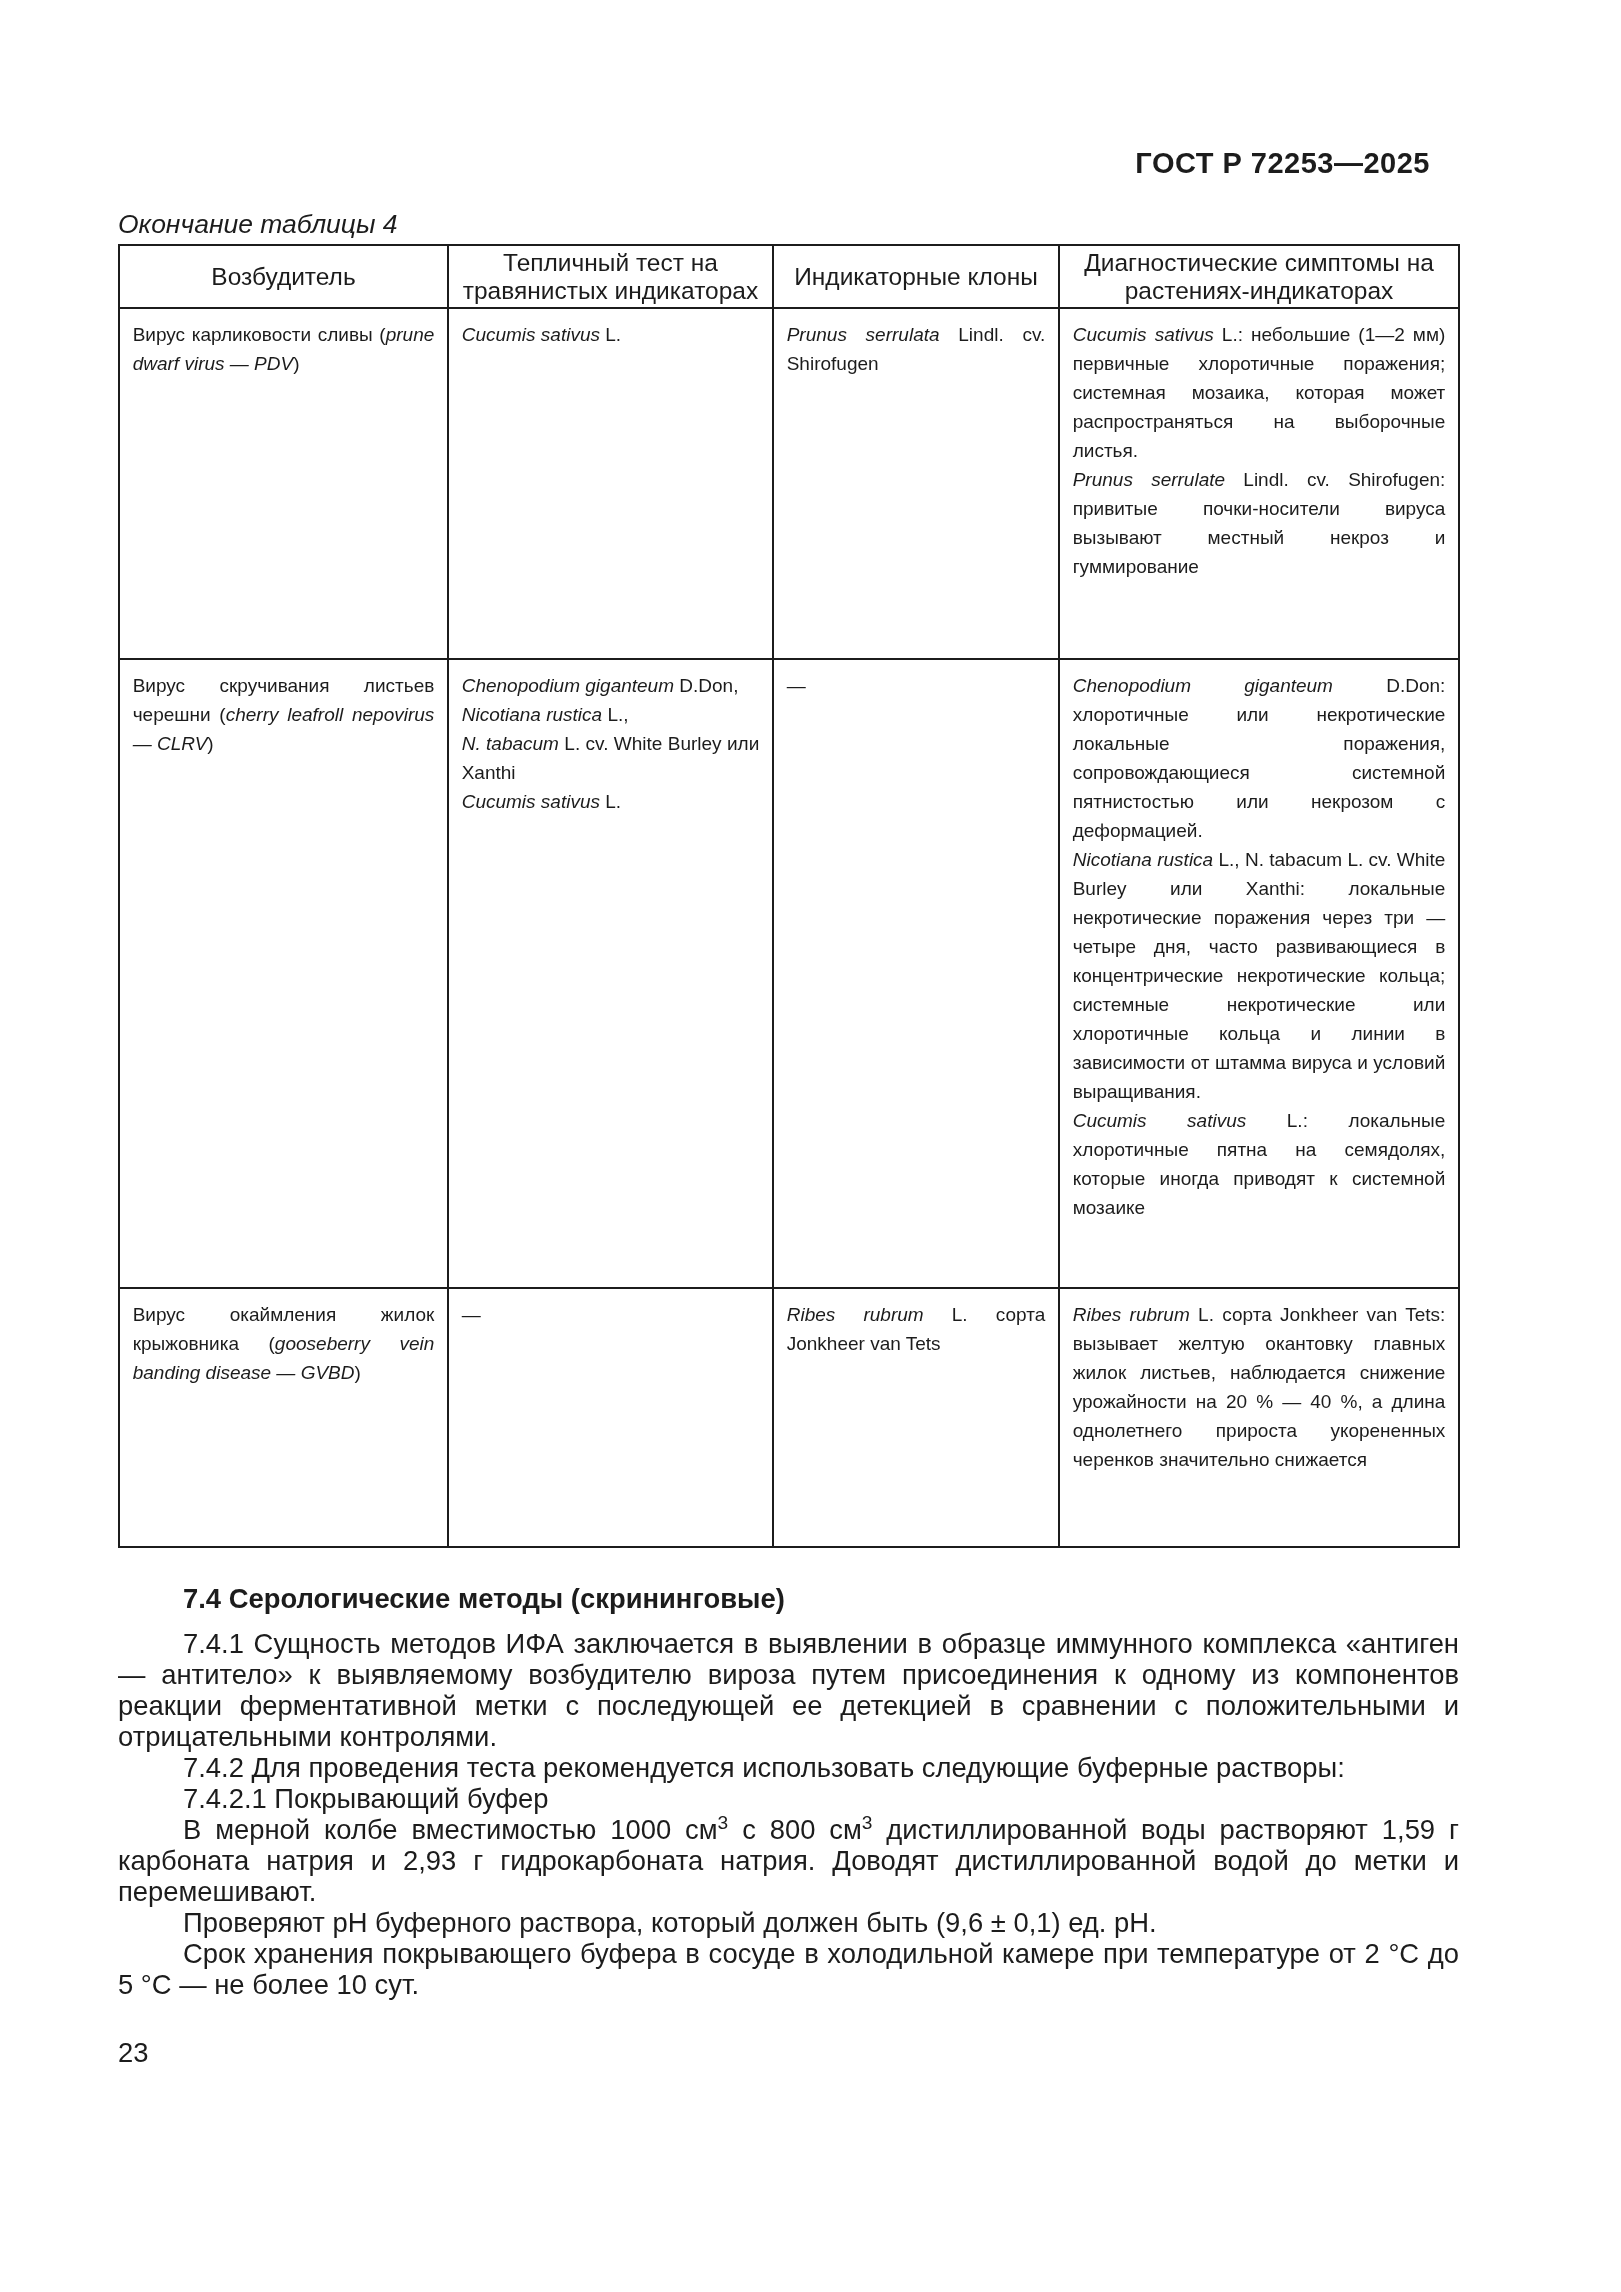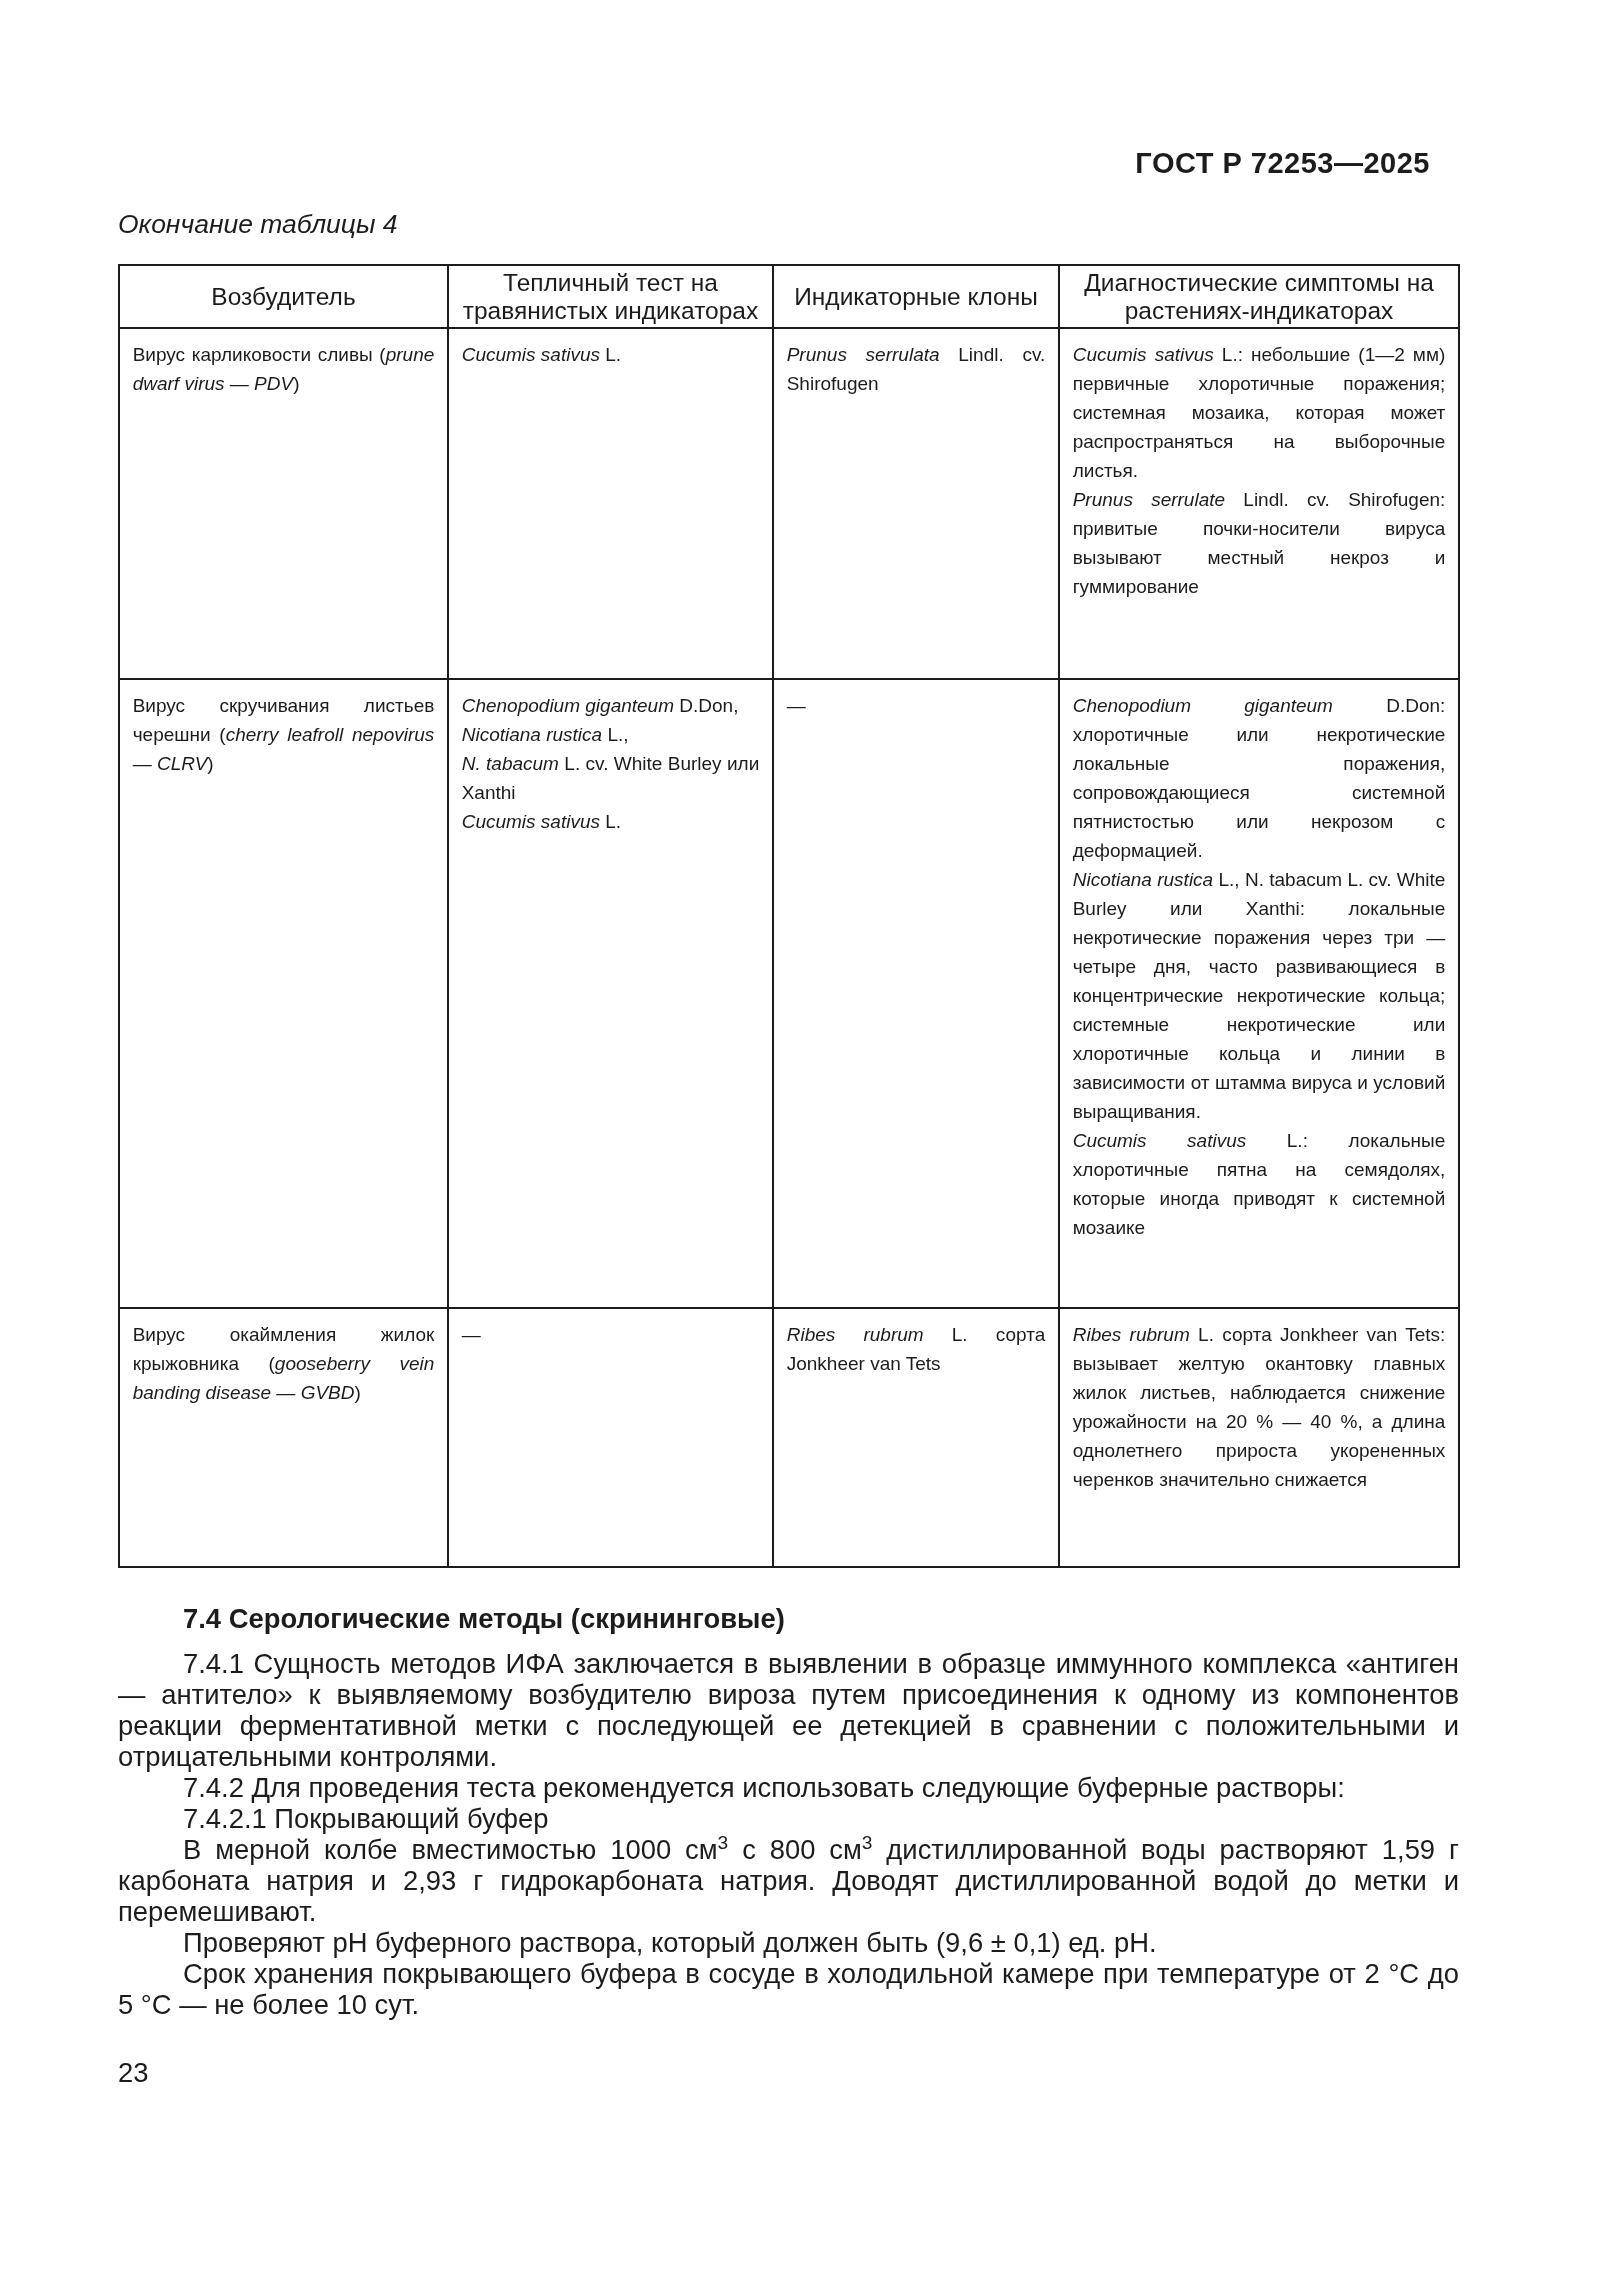--- a/index.html
+++ b/index.html
@@ -26,21 +26,21 @@
     font-size: 29px;
     font-weight: bold;
     letter-spacing: 0.5px;
   }
   .table-caption {
     margin-top: 29px;
     font-size: 26.5px;
     font-style: italic;
   }
   table.gost-table {
-    margin-top: 24px;
+    margin-top: 4px;
     width: 1341px;
     border-collapse: collapse;
     table-layout: fixed;
     border: 2.9px solid #1c1c1c;
   }
   table.gost-table th, table.gost-table td {
     border: 2px solid #1c1c1c;
     font-weight: normal;
     vertical-align: top;
   }

